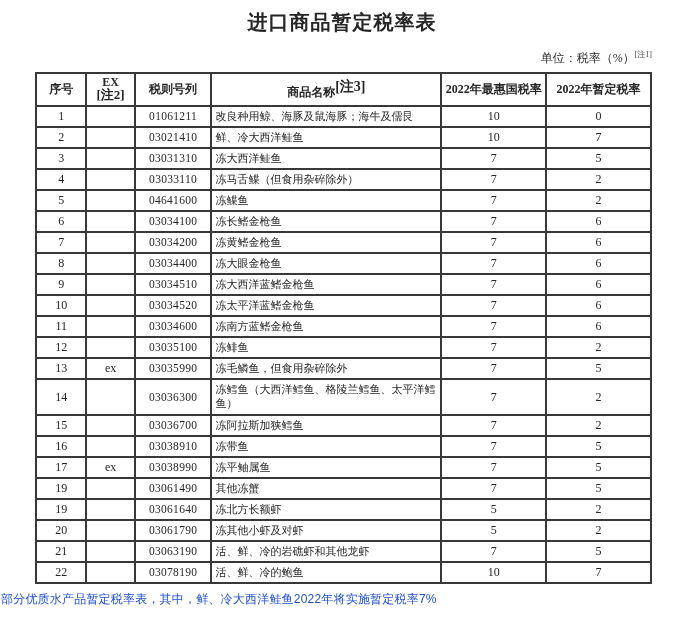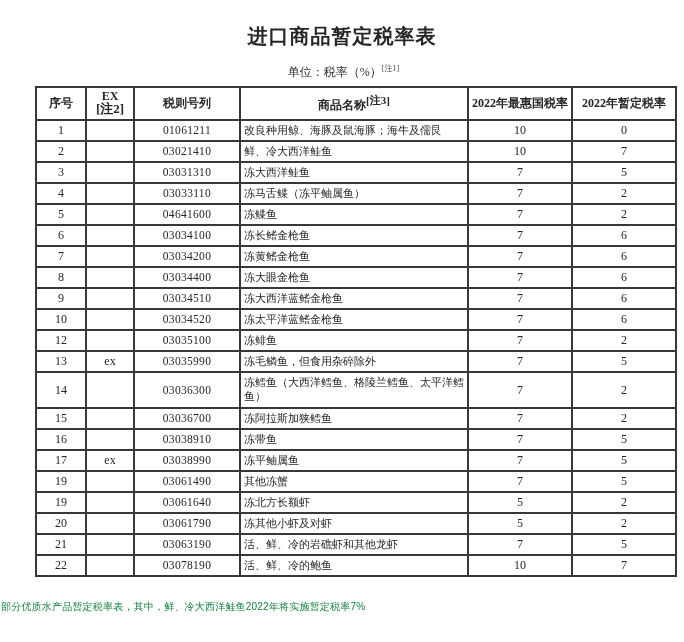--- a/index.html
+++ b/index.html
@@ -8,28 +8,28 @@
     width: 684px; height: 642px;
     font-family: "Liberation Serif", "DejaVu Serif", serif;
     color: #262626;
   }
   .page { position: relative; width: 684px; height: 642px; overflow: hidden; background: #fff; }
 
   .doc-title {
     text-align: center;
     font-size: 20px;
     font-weight: bold;
-    padding-top: 23px;
+    padding-top: 9px;
     letter-spacing: 1px;
   }
 
   .unit-note {
     width: 617px;
     margin: 13px 0 5px 35px;
-    text-align: center;
+    text-align: right;
     font-size: 12px;
     color: #2e2e2e;
   }
   .unit-note sup { font-size: 8px; color: #444; }
 
   table.tariff {
     border-collapse: collapse;
     table-layout: fixed;
     width: 617px;
     margin-left: 35px;
@@ -40,39 +40,39 @@
     font-size: 12px;
     text-align: center;
     padding: 0 3px;
     overflow: hidden;
   }
   .tariff thead th {
     height: 33px;
     font-weight: bold;
     line-height: 1.15;
   }
-  .tariff thead th sup { font-size: 11px; font-weight: bold; }
+  .tariff thead th sup { font-size: 14px; font-weight: bold; }
   .tariff thead th .sub { font-size: 13px; font-weight: bold; margin-top: -1px; }
   .tariff tbody td { height: 21px; line-height: 1.25; }
   .tariff tbody tr.tall td { height: 36px; }
   .tariff td.col-name { text-align: left; font-size: 11px; }
   .tariff td.col-code { font-size: 11.5px; letter-spacing: 0.3px; }
 
   .col-no   { width: 50px; }
   .col-ex   { width: 48px; }
-  .col-code { width: 106px; }
+  .col-code { width: 76px; }
   .col-name { width: 228px; }
   .col-mfn  { width: 104px; }
   .col-prov { width: 104px; }
 
   .caption {
-    margin: 23px 0 0 1px;
+    margin: 7px 0 0 1px;
     font-family: "Liberation Sans", "DejaVu Sans", sans-serif;
-    font-size: 10px;
-    color: #15803d;
+    font-size: 12px;
+    color: #1d4ed8;
     letter-spacing: 0.2px;
   }
 </style>
 </head>
 <body>
 
 <div class="page">
 
   <div class="doc-title">进口商品暂定税率表</div>
 
@@ -126,21 +126,21 @@
           <td class="col-ex"></td>
           <td class="col-code">03031310</td>
           <td class="col-name">冻大西洋鲑鱼</td>
           <td class="col-mfn">7</td>
           <td class="col-prov">5</td>
         </tr>
         <tr>
           <td class="col-no">4</td>
           <td class="col-ex"></td>
           <td class="col-code">03033110</td>
-          <td class="col-name">冻马舌鲽（冻平鲉属鱼）</td>
+          <td class="col-name">冻马舌鲽（但食用杂碎除外）</td>
           <td class="col-mfn">7</td>
           <td class="col-prov">2</td>
         </tr>
         <tr>
           <td class="col-no">5</td>
           <td class="col-ex"></td>
           <td class="col-code">04641600</td>
           <td class="col-name">冻鲽鱼</td>
           <td class="col-mfn">7</td>
           <td class="col-prov">2</td>
@@ -175,20 +175,28 @@
           <td class="col-code">03034510</td>
           <td class="col-name">冻大西洋蓝鳍金枪鱼</td>
           <td class="col-mfn">7</td>
           <td class="col-prov">6</td>
         </tr>
         <tr>
           <td class="col-no">10</td>
           <td class="col-ex"></td>
           <td class="col-code">03034520</td>
           <td class="col-name">冻太平洋蓝鳍金枪鱼</td>
+          <td class="col-mfn">7</td>
+          <td class="col-prov">6</td>
+        </tr>
+        <tr>
+          <td class="col-no">11</td>
+          <td class="col-ex"></td>
+          <td class="col-code">03034600</td>
+          <td class="col-name">冻南方蓝鳍金枪鱼</td>
           <td class="col-mfn">7</td>
           <td class="col-prov">6</td>
         </tr>
         <tr>
           <td class="col-no">12</td>
           <td class="col-ex"></td>
           <td class="col-code">03035100</td>
           <td class="col-name">冻鲱鱼</td>
           <td class="col-mfn">7</td>
           <td class="col-prov">2</td>

